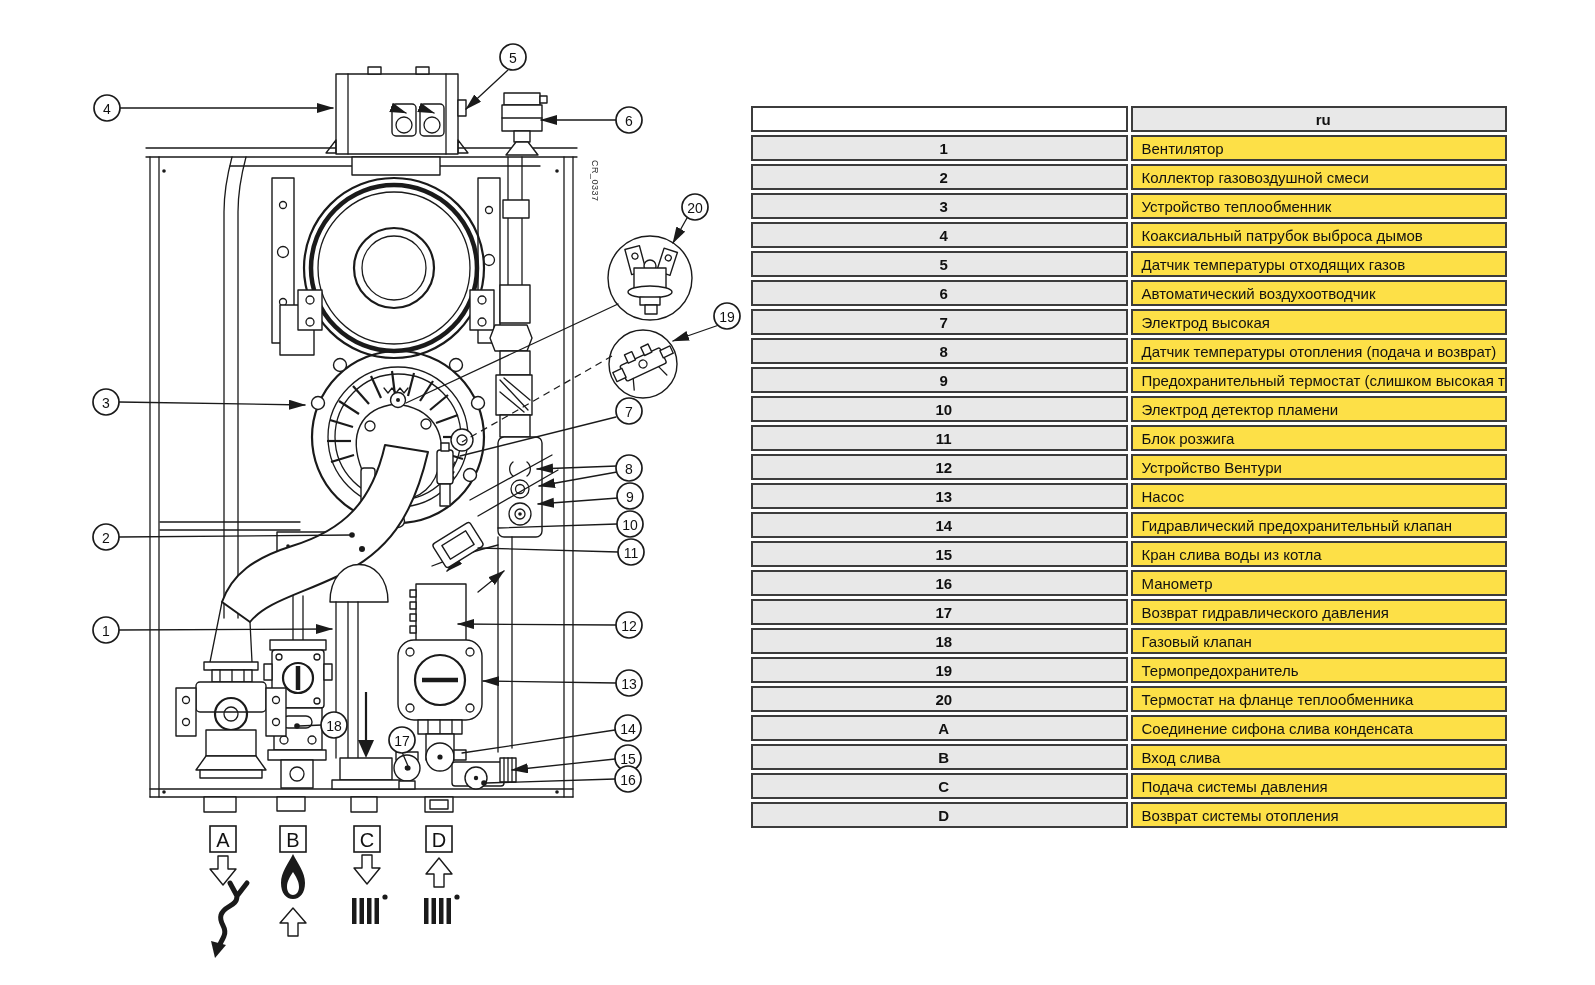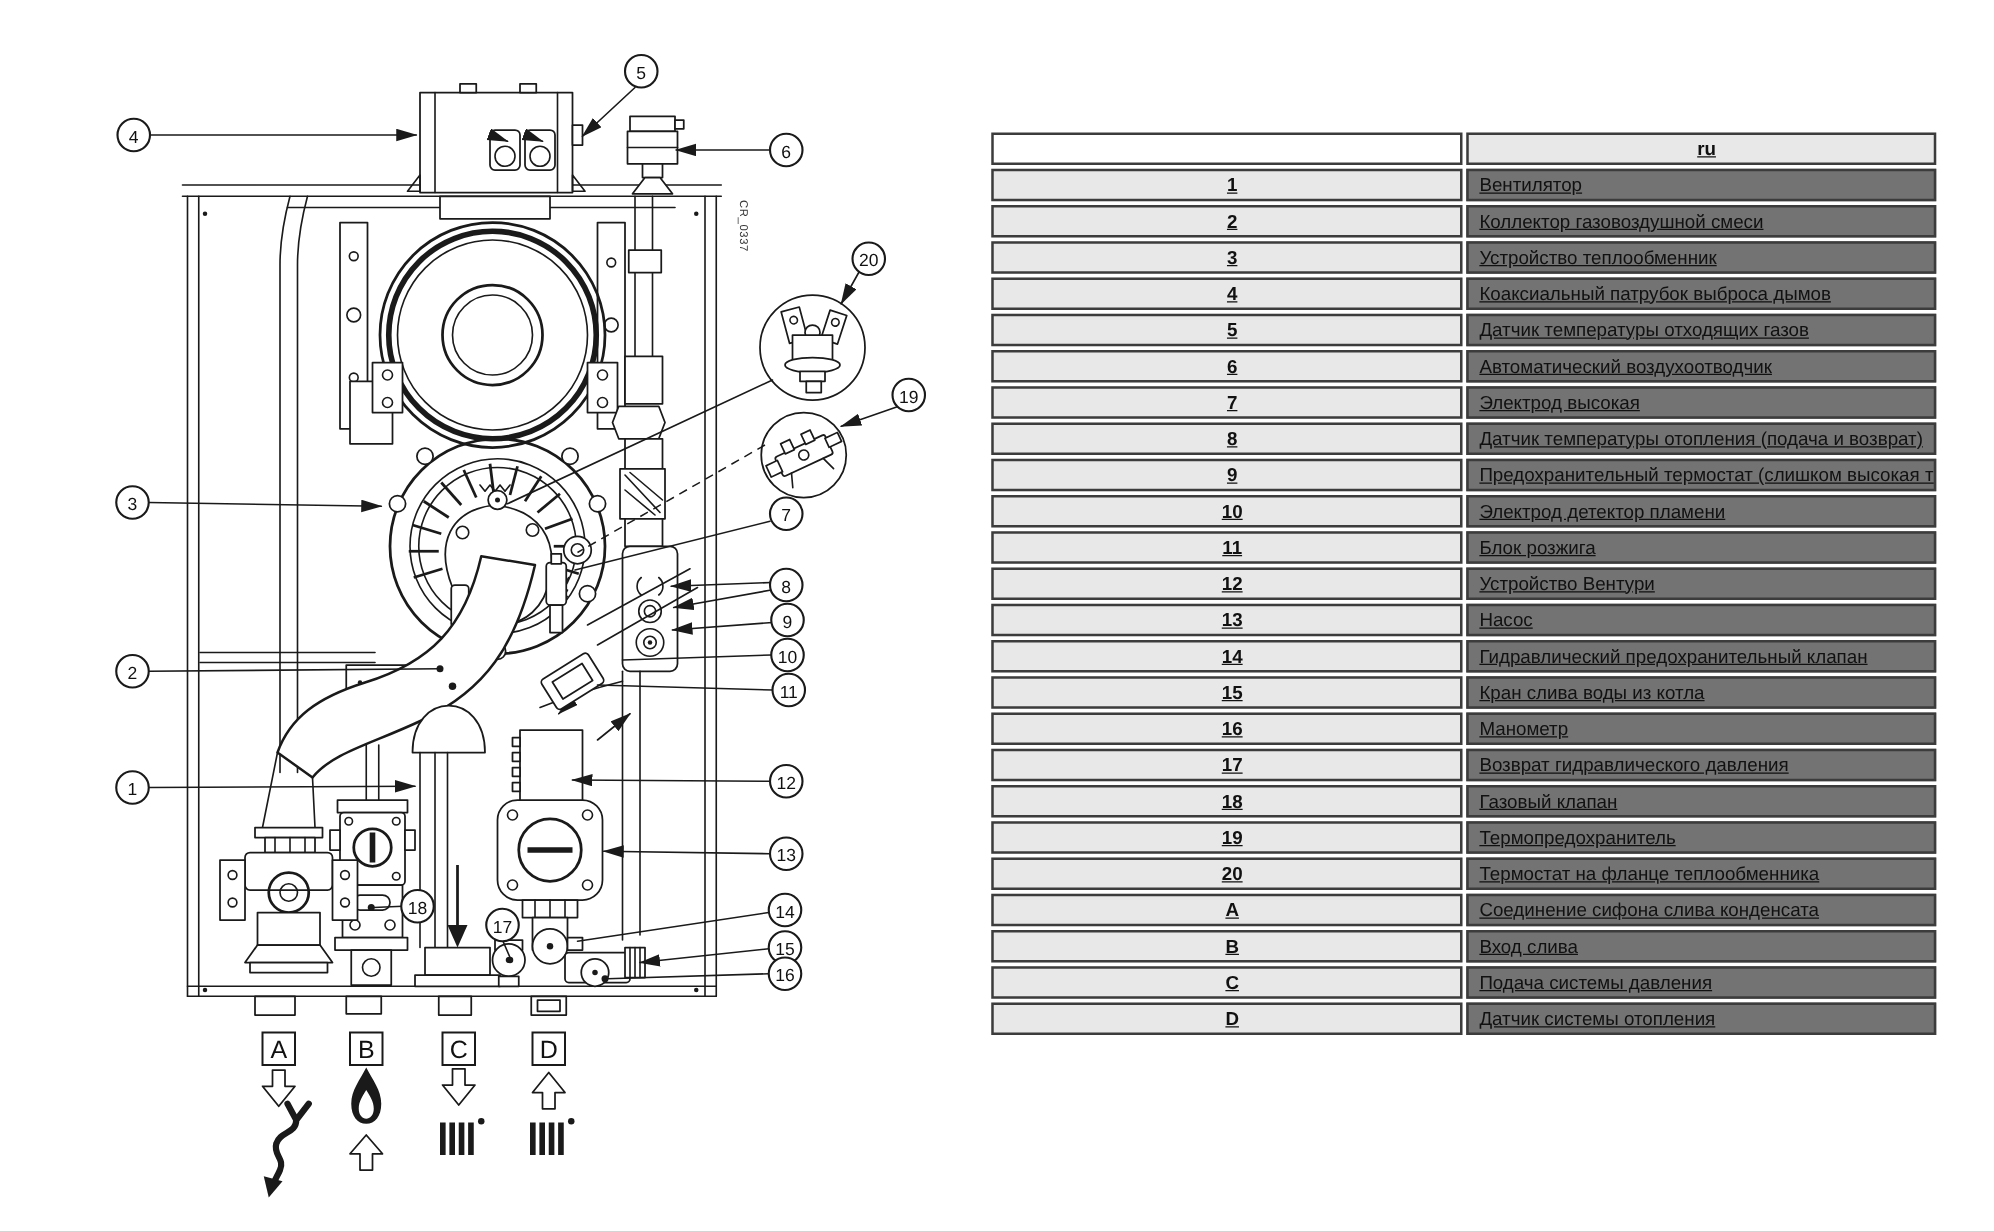--- a/index.html
+++ b/index.html
@@ -15,26 +15,26 @@
   .blk{fill:#1a1a1a;stroke:none;}
   .dash{stroke:#1a1a1a;stroke-width:1.2;fill:none;stroke-dasharray:7 5;}
   .callout-circle{fill:#fff;stroke:#1a1a1a;stroke-width:1.7;}
   .callout-text{font-family:"Liberation Sans",sans-serif;font-size:14px;fill:#111;
                 text-anchor:middle;dominant-baseline:central;}
   .conn-box{fill:#fff;stroke:#1a1a1a;stroke-width:1.6;}
   .conn-text{font-family:"Liberation Sans",sans-serif;font-size:20px;fill:#111;
              text-anchor:middle;dominant-baseline:central;}
   .code-text{font-family:"Liberation Sans",sans-serif;font-size:9px;fill:#333;letter-spacing:.5px;}
   
-  #legend{position:absolute;left:790px;top:103px;width:762px;text-decoration:underline;}
+  #legend{position:absolute;left:748px;top:103px;width:762px;}
   table.legend{border-collapse:separate;border-spacing:3px 3px;table-layout:fixed;width:100%;}
   table.legend td{border:2px solid #3c3c3c;font-size:15px;line-height:21px;height:22px;
                   padding:0 0 0 9px;overflow:hidden;white-space:nowrap;}
   td.num{width:52px;background:#e8e8e8;font-weight:bold;text-align:center;padding:0;font-size:15.5px;}
-  td.lbl{background:#737373;}
+  td.lbl{background:#fde047;}
   td.hdr{background:#e8e8e8;font-weight:bold;text-align:center;font-size:19px;height:26px;padding:0;}
   td.blank{border:none;background:transparent;}
 </style>
 </head>
 <body>
 
 <div id="stage">
 
   <svg id="diagram" width="790" height="985" viewBox="0 0 790 985">
     <defs>
@@ -607,18 +607,18 @@
           <tr>
             <td class="num">B</td>
             <td class="lbl">Вход слива</td>
           </tr>
           <tr>
             <td class="num">C</td>
             <td class="lbl">Подача системы давления</td>
           </tr>
           <tr>
             <td class="num">D</td>
-            <td class="lbl">Датчик системы отопления</td>
+            <td class="lbl">Возврат системы отопления</td>
           </tr>
         </tbody>
     </table>
   </div>
 </div>
 
 </body></html>

